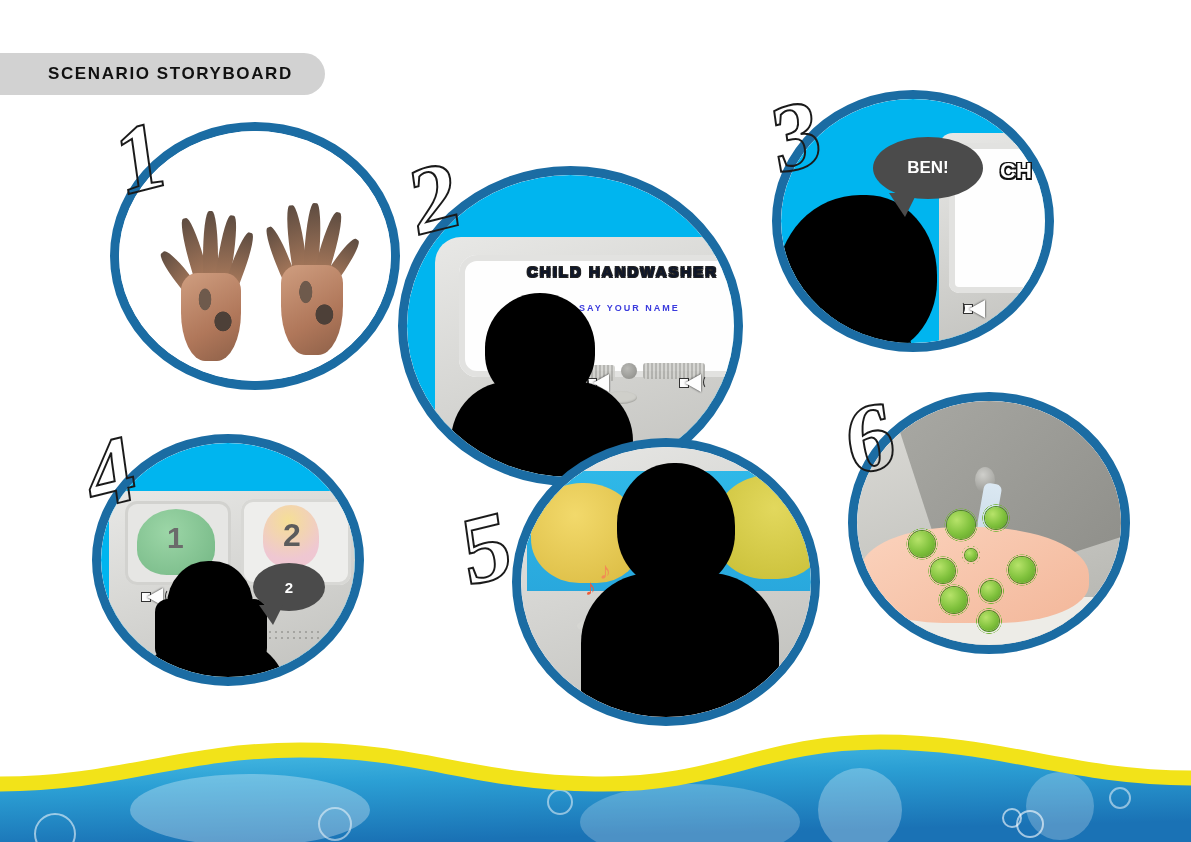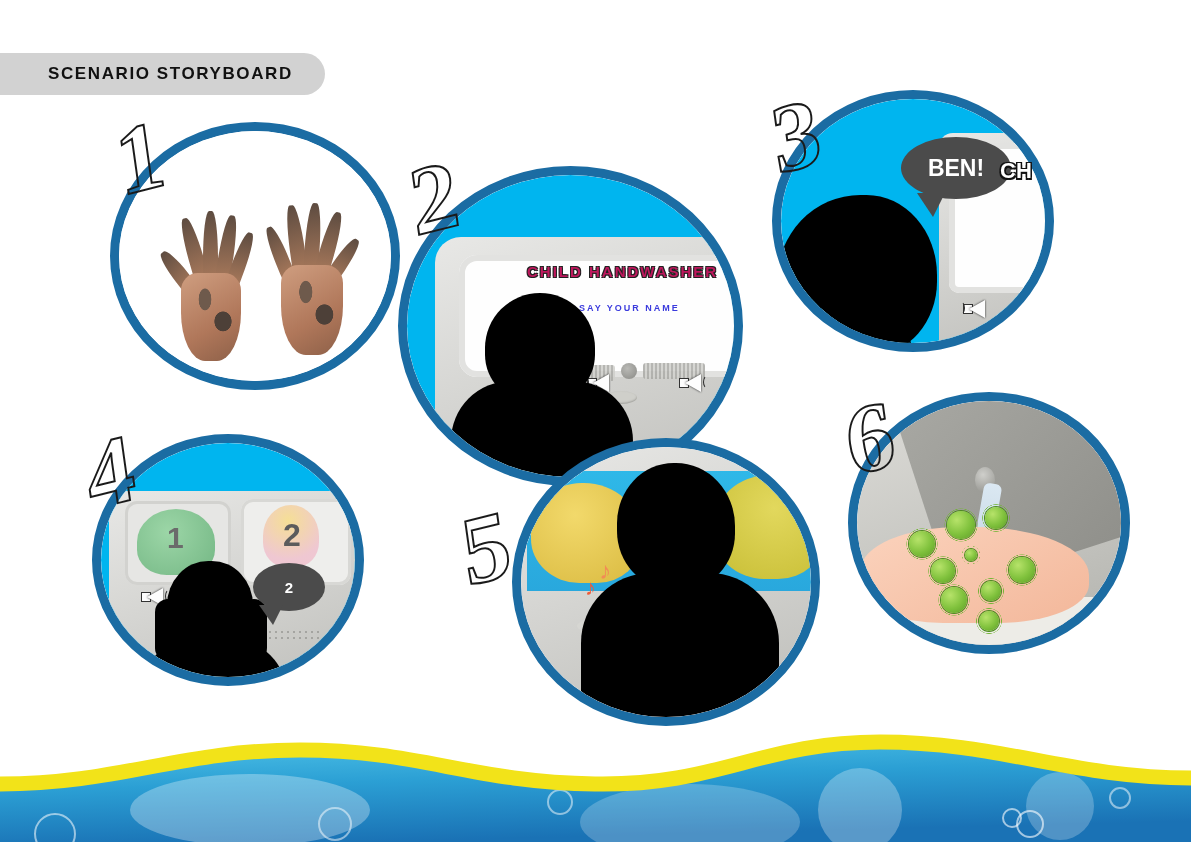--- a/index.html
+++ b/index.html
@@ -49,21 +49,21 @@
   
   .sil{position:absolute;background:#000;}
 
   
   .bubble{position:absolute;background:#4b4b4b;border-radius:50%;
       display:flex;align-items:center;justify-content:center;color:#fff;
       font-weight:bold;font-family:"Liberation Sans",sans-serif;}
   .bubble .tail{position:absolute;width:0;height:0;}
 
   
-  .dev-title{position:absolute;font-weight:bold;color:#be185d;
+  .dev-title{position:absolute;font-weight:bold;color:#0f172a;
       font-family:"Liberation Sans",sans-serif;letter-spacing:2px;
       text-shadow:-1px -1px 0 #222,1px -1px 0 #222,-1px 1px 0 #222,1px 1px 0 #222;}
   .dev-sub{position:absolute;font-weight:bold;color:#3b3bdd;
       font-family:Liberation Sans, sans-serif;letter-spacing:2px;
       text-shadow:-1px -1px 0 #fff,1px -1px 0 #fff,-1px 1px 0 #fff,1px 1px 0 #fff;}
 
   
   .hand{position:absolute;background:
       radial-gradient(ellipse at 40% 30%,#6e5a4c 0 12%,transparent 13%),
       radial-gradient(ellipse at 70% 55%,#4d4038 0 14%,transparent 15%),
@@ -158,21 +158,21 @@
     <div class="spk" style="left:182px;top:198px;width:34px;height:22px;">
       <div class="box"></div>
         <div class="cone"></div>
       <div class="w" style="left:-8px;top:4px;width:8px;height:12px;"></div>
     </div>
 
     <div class="sil" style="left:-4px;top:96px;width:160px;height:160px;
                 border-radius:52% 44% 40% 56%/54% 50% 46% 46%;"></div>
     <div class="sil" style="left:12px;top:216px;width:120px;height:60px;border-radius:40px 40px 0 0;"></div>
 
-    <div class="bubble" style="left:120px;top:38px;width:110px;height:62px;font-size:23px;">
+    <div class="bubble" style="left:92px;top:38px;width:110px;height:62px;font-size:17px;">
       <span>BEN!</span>
       <div class="tail" style="left:16px;bottom:-18px;border-left:16px solid transparent;
                   border-right:12px solid transparent;border-top:24px solid #4b4b4b;"></div>
     </div>
   </div>
 </div>
 <div class="num" style="left:772px;top:88px;">3</div>
 <div style="position:absolute;left:1000px;top:158px;font-size:22px;font-weight:bold;color:#fff;
             font-family:'Liberation Sans',sans-serif;
             text-shadow:-1.5px -1.5px 0 #111,1.5px -1.5px 0 #111,-1.5px 1.5px 0 #111,1.5px 1.5px 0 #111;">CH</div>

